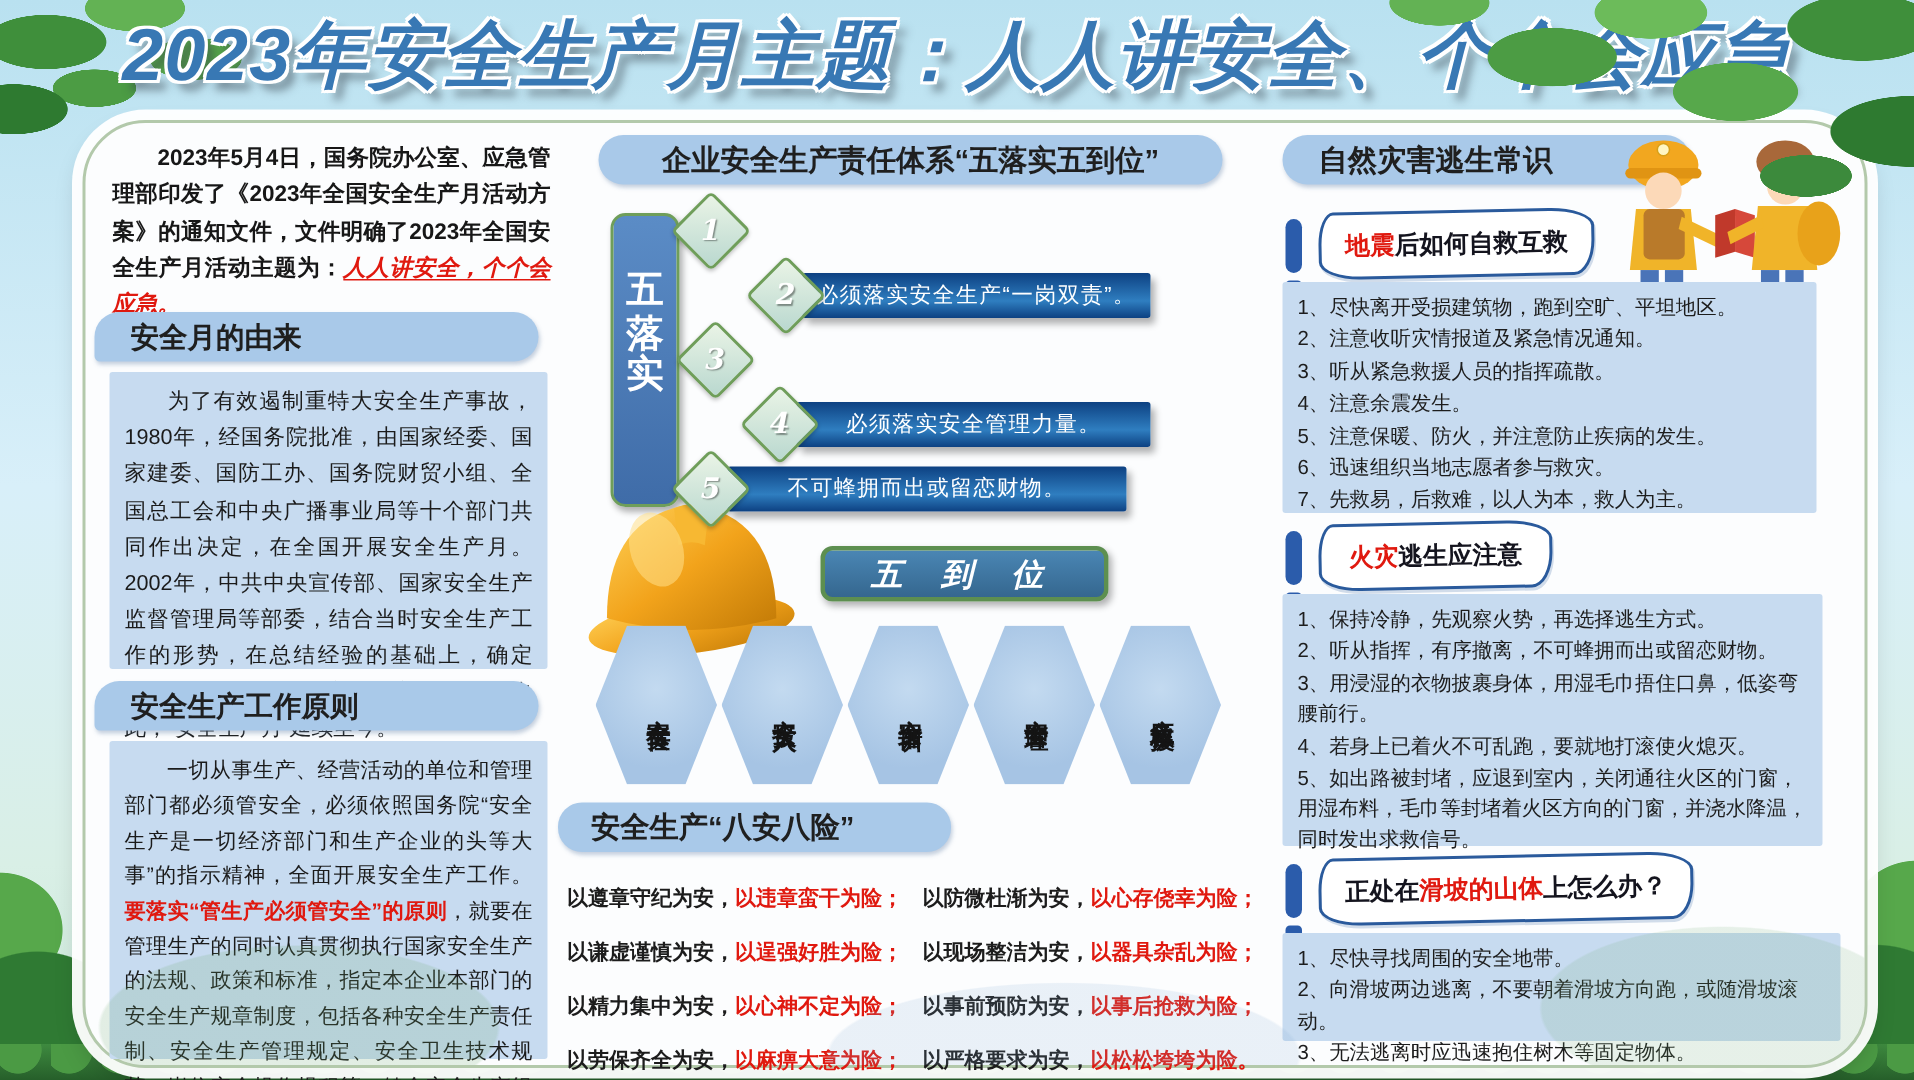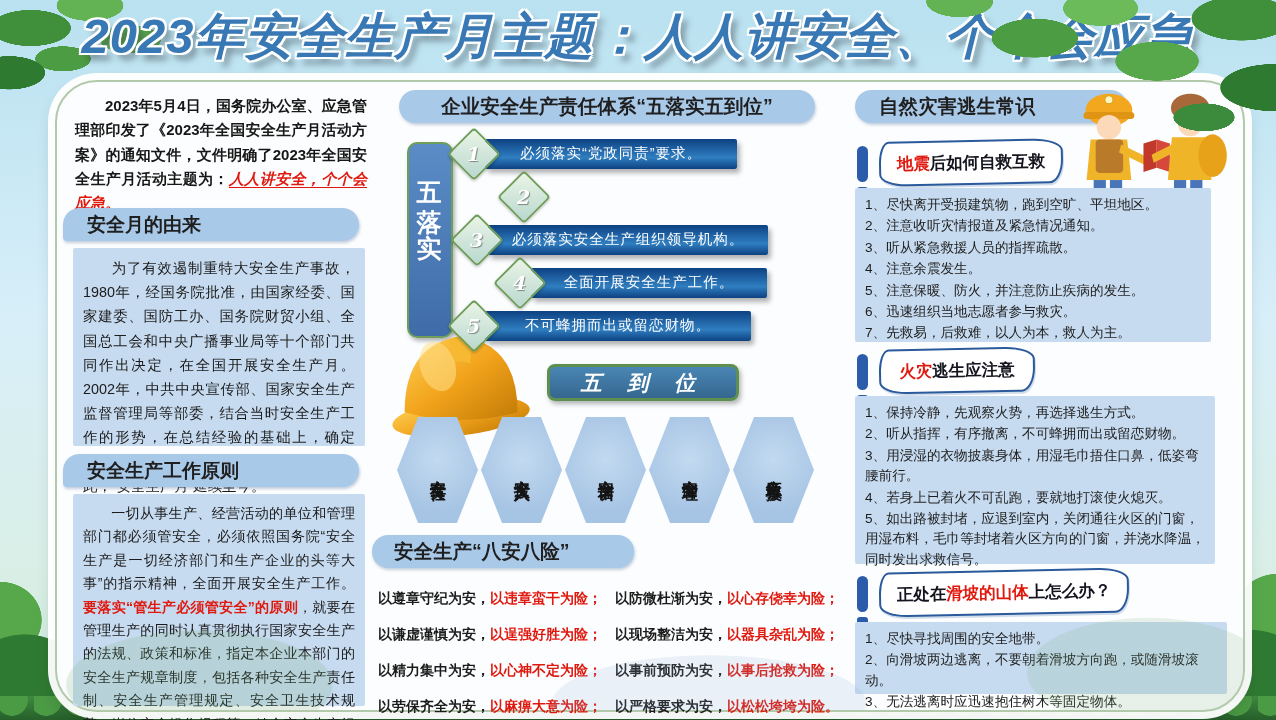--- a/index.html
+++ b/index.html
@@ -184,38 +184,37 @@
 
       <div class="wuluoshi">
         <span>五落实</span>
       </div>
 
       <div class="fl-rows">
         <div class="fl-row r1">
           <div class="dia">
               <b>1</b>
             </div>
-          <div class="fl-bar">必须落实“党政同责”要求。</div>
         </div>
         <div class="fl-row r2">
           <div class="dia">
               <b>2</b>
             </div>
+          <div class="fl-bar">必须落实安全生产“一岗双责”。</div>
         </div>
         <div class="fl-row r3">
           <div class="dia">
               <b>3</b>
             </div>
-          <div class="fl-bar">必须落实安全生产组织领导机构。</div>
         </div>
         <div class="fl-row r4">
           <div class="dia">
               <b>4</b>
             </div>
-          <div class="fl-bar">全面开展安全生产工作。</div>
+          <div class="fl-bar">必须落实安全管理力量。</div>
         </div>
         <div class="fl-row r5">
           <div class="dia">
               <b>5</b>
             </div>
           <div class="fl-bar">不可蜂拥而出或留恋财物。</div>
         </div>
       </div>
 
       <svg class="helmet" viewBox="0 0 150 120">

